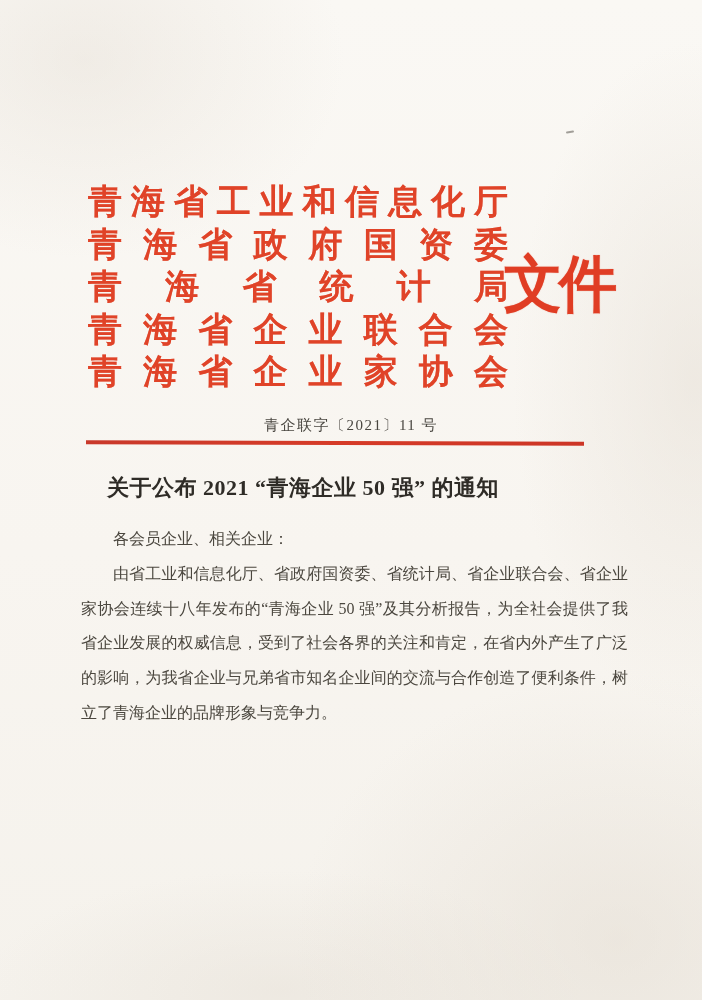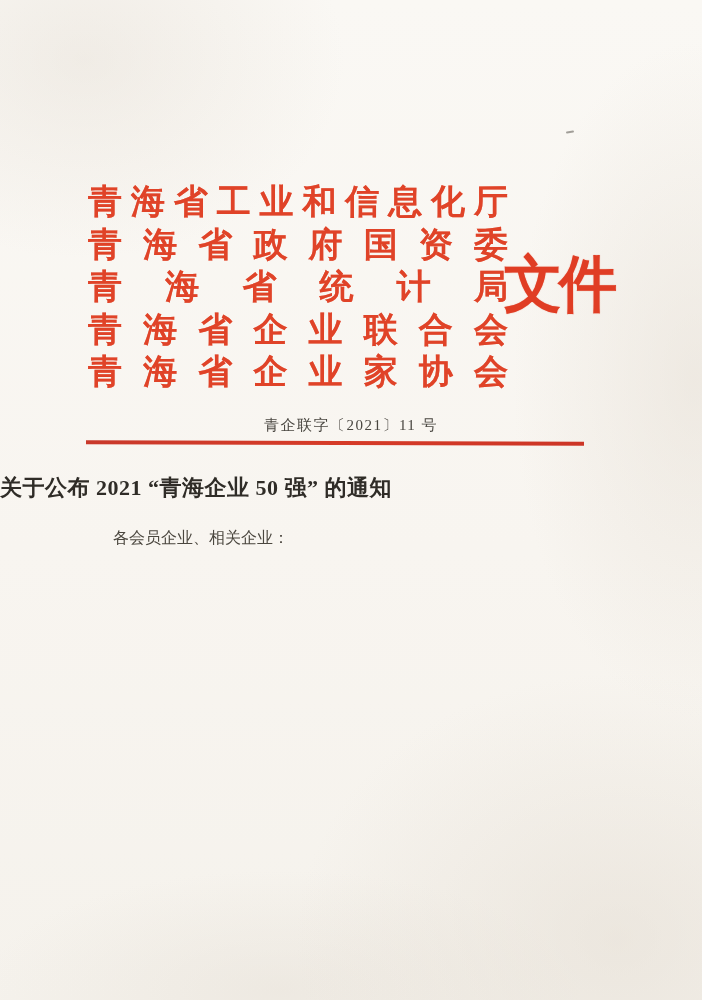--- a/index.html
+++ b/index.html
@@ -41,29 +41,29 @@
     letter-spacing:1.5px;
     margin-top:8px;
   }
   .red-line{
     position:absolute;left:86px;top:441px;width:498px;height:4px;
     background:linear-gradient(90deg,#c9392b,#d63b28 50%,#cc3526);
     transform:rotate(0.18deg);
   }
   .doc-title{
     position:absolute;left:0;top:473px;width:606px;
-    text-align:left;font-size:22px;font-weight:bold;color:#2f2c27;
+    text-align:center;font-size:22px;font-weight:bold;color:#2f2c27;
     letter-spacing:.5px;
   }
   .body-text{
     position:absolute;left:81px;top:522px;width:547px;
     font-size:16px;line-height:34.8px;color:#4b473f;
     text-align:justify;text-justify:inter-ideograph;
   }
-  .salutation{text-indent:0;font-family:Liberation Mono, monospace;}
+  .salutation{text-indent:0;}
   .para{margin:0;text-indent:2em;}
   .speck{
     position:absolute;left:566px;top:131px;width:8px;height:2px;
     background:rgba(90,85,78,.55);border-radius:1px;transform:rotate(-8deg);
   }
 </style>
 </head>
 <body>
 
 <div class="paper">
@@ -126,15 +126,16 @@
   <div class="speck"></div>
 
   <div class="doc-number">青企联字〔2021〕11 号</div>
 
   <div class="red-line"></div>
 
   <div class="doc-title">关于公布 2021 “青海企业 50 强” 的通知</div>
 
   <div class="body-text">
     <p class="para salutation">各会员企业、相关企业：</p>
+    <p class="para">由省工业和信息化厅、省政府国资委、省统计局、省企业联合会、省企业家协会连续十八年发布的“青海企业 50 强”及其分析报告，为全社会提供了我省企业发展的权威信息，受到了社会各界的关注和肯定，在省内外产生了广泛的影响，为我省企业与兄弟省市知名企业间的交流与合作创造了便利条件，树立了青海企业的品牌形象与竞争力。</p>
   </div>
 
 </div>
 
 </body></html>

